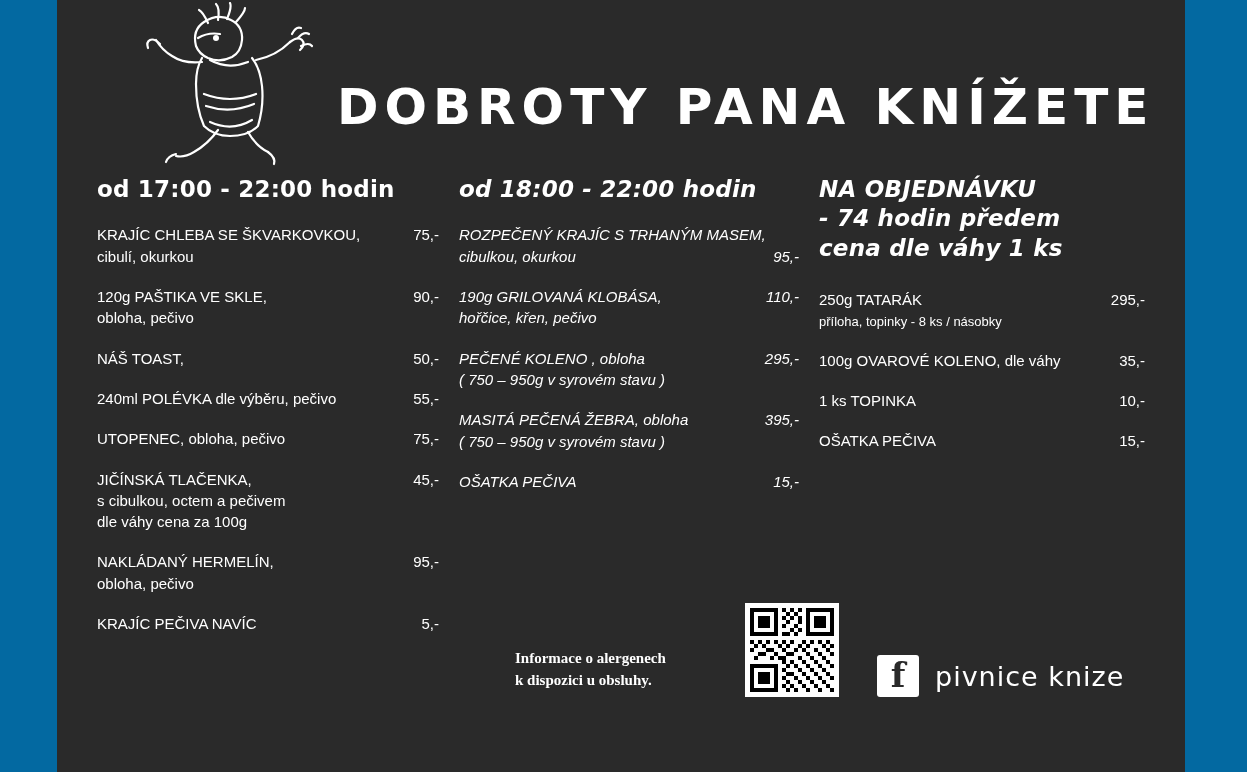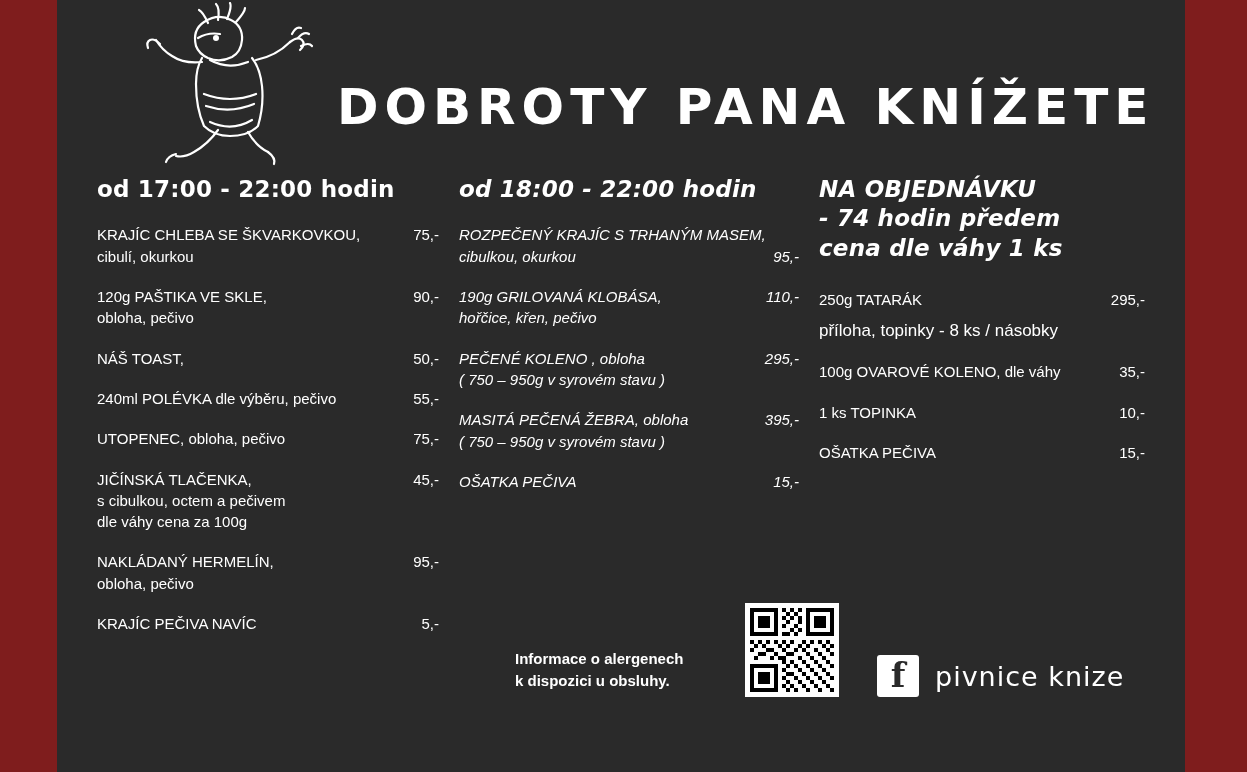--- a/index.html
+++ b/index.html
@@ -8,21 +8,21 @@
     background: #1c1c1c;
     width: 1247px;
     height: 772px;
     overflow: hidden;
     font-family: "Liberation Sans", sans-serif;
   }
   #page {
     position: relative;
     width: 1247px;
     height: 772px;
-    background: #7f1d1d;
+    background: #0369a1;
   }
   .menu-board {
     position: absolute;
     left: 57px;
     top: 0;
     width: 1128px;
     height: 772px;
     background: #2a2a2a;
     color: #ffffff;
     box-sizing: border-box;
@@ -104,34 +104,35 @@
     text-align: right;
   }
   .item-sub {
     display: flex;
     justify-content: space-between;
     align-items: flex-start;
   }
   .item-sub .sub-text { flex: 1 1 auto; padding-right: 10px; }
   .item-sub .sub-price { flex: 0 0 auto; white-space: nowrap; }
   .small-note {
-    font-size: 17px;
+    font-size: 13px;
     line-height: 1.4;
-    margin-top: 8px;
+    margin-top: 2px;
   }
 
   
   .allergens {
     position: absolute;
     left: 458px;
     top: 648px;
     font-size: 15px;
     font-weight: bold;
     line-height: 1.45;
     width: 210px;
+    font-family: Liberation Serif, serif;
   }
   .qr {
     position: absolute;
     left: 688px;
     top: 603px;
     width: 94px;
     height: 94px;
     background: #ffffff;
     padding: 5px;
     box-sizing: border-box;

